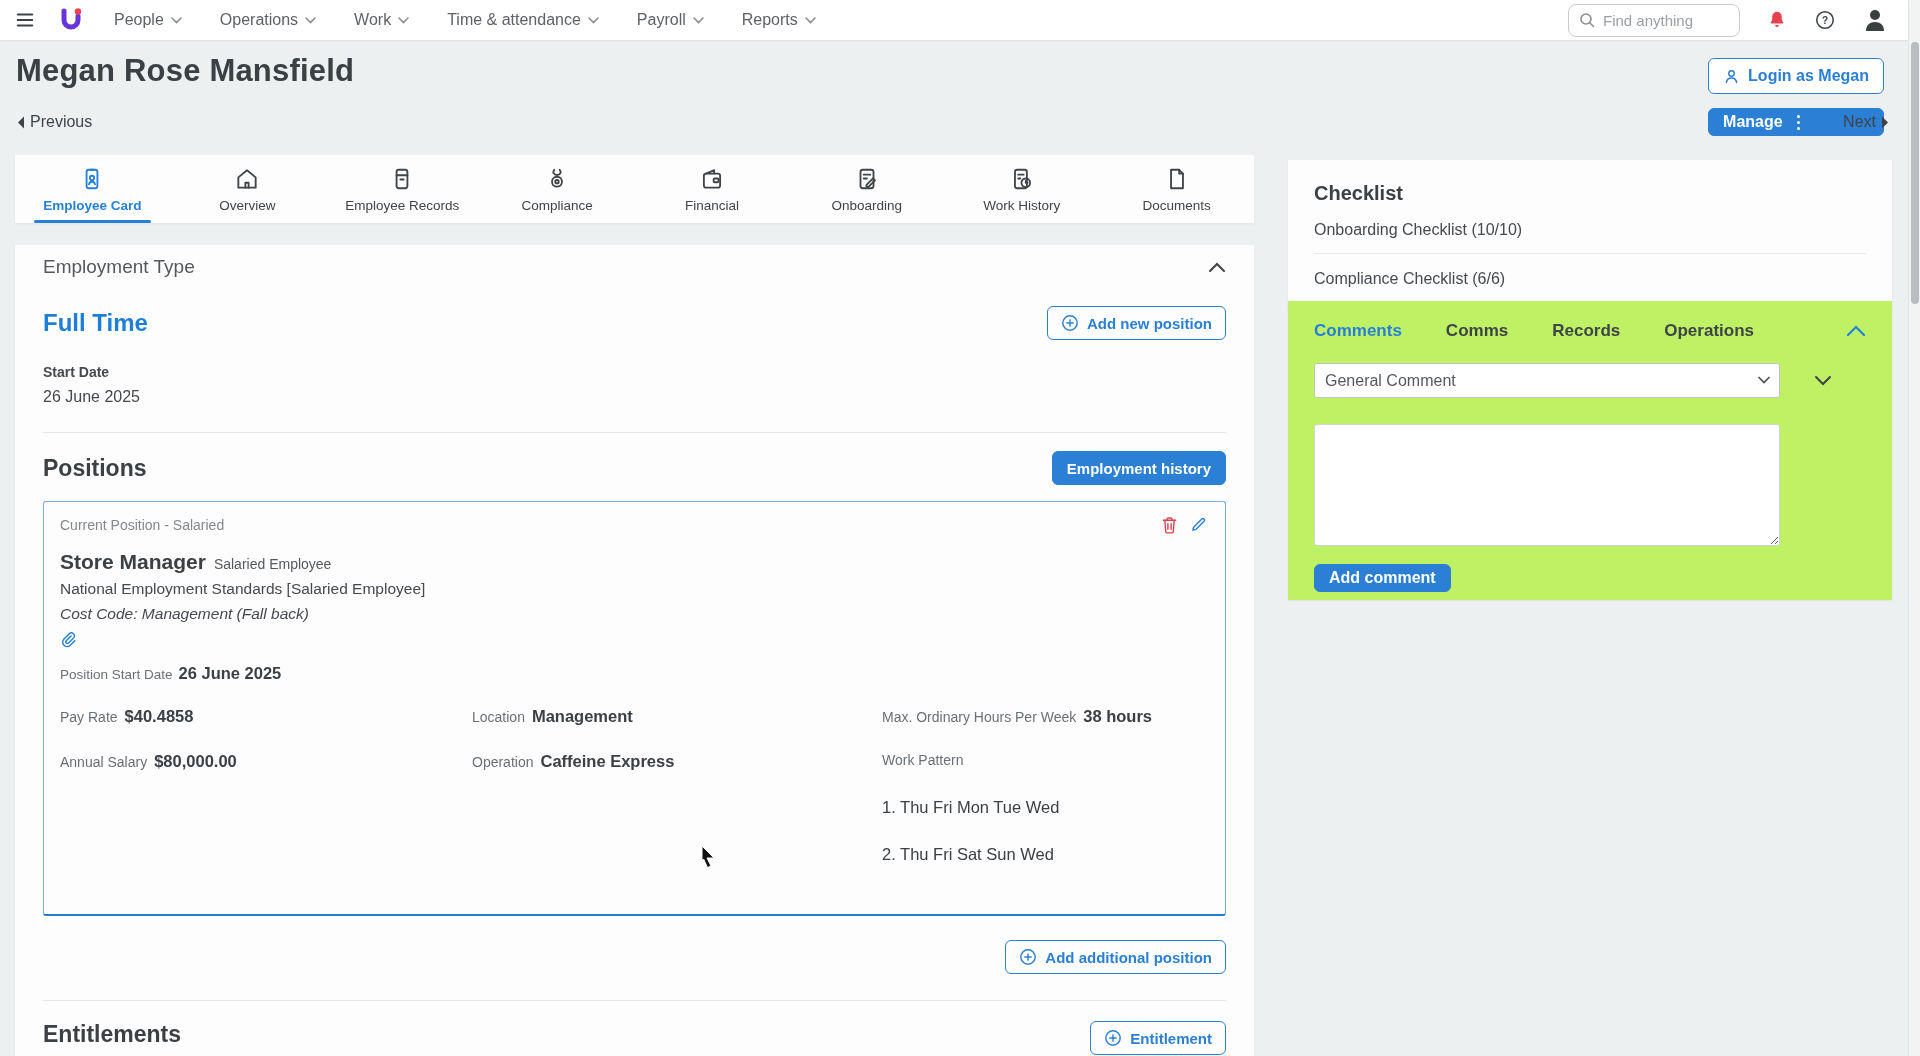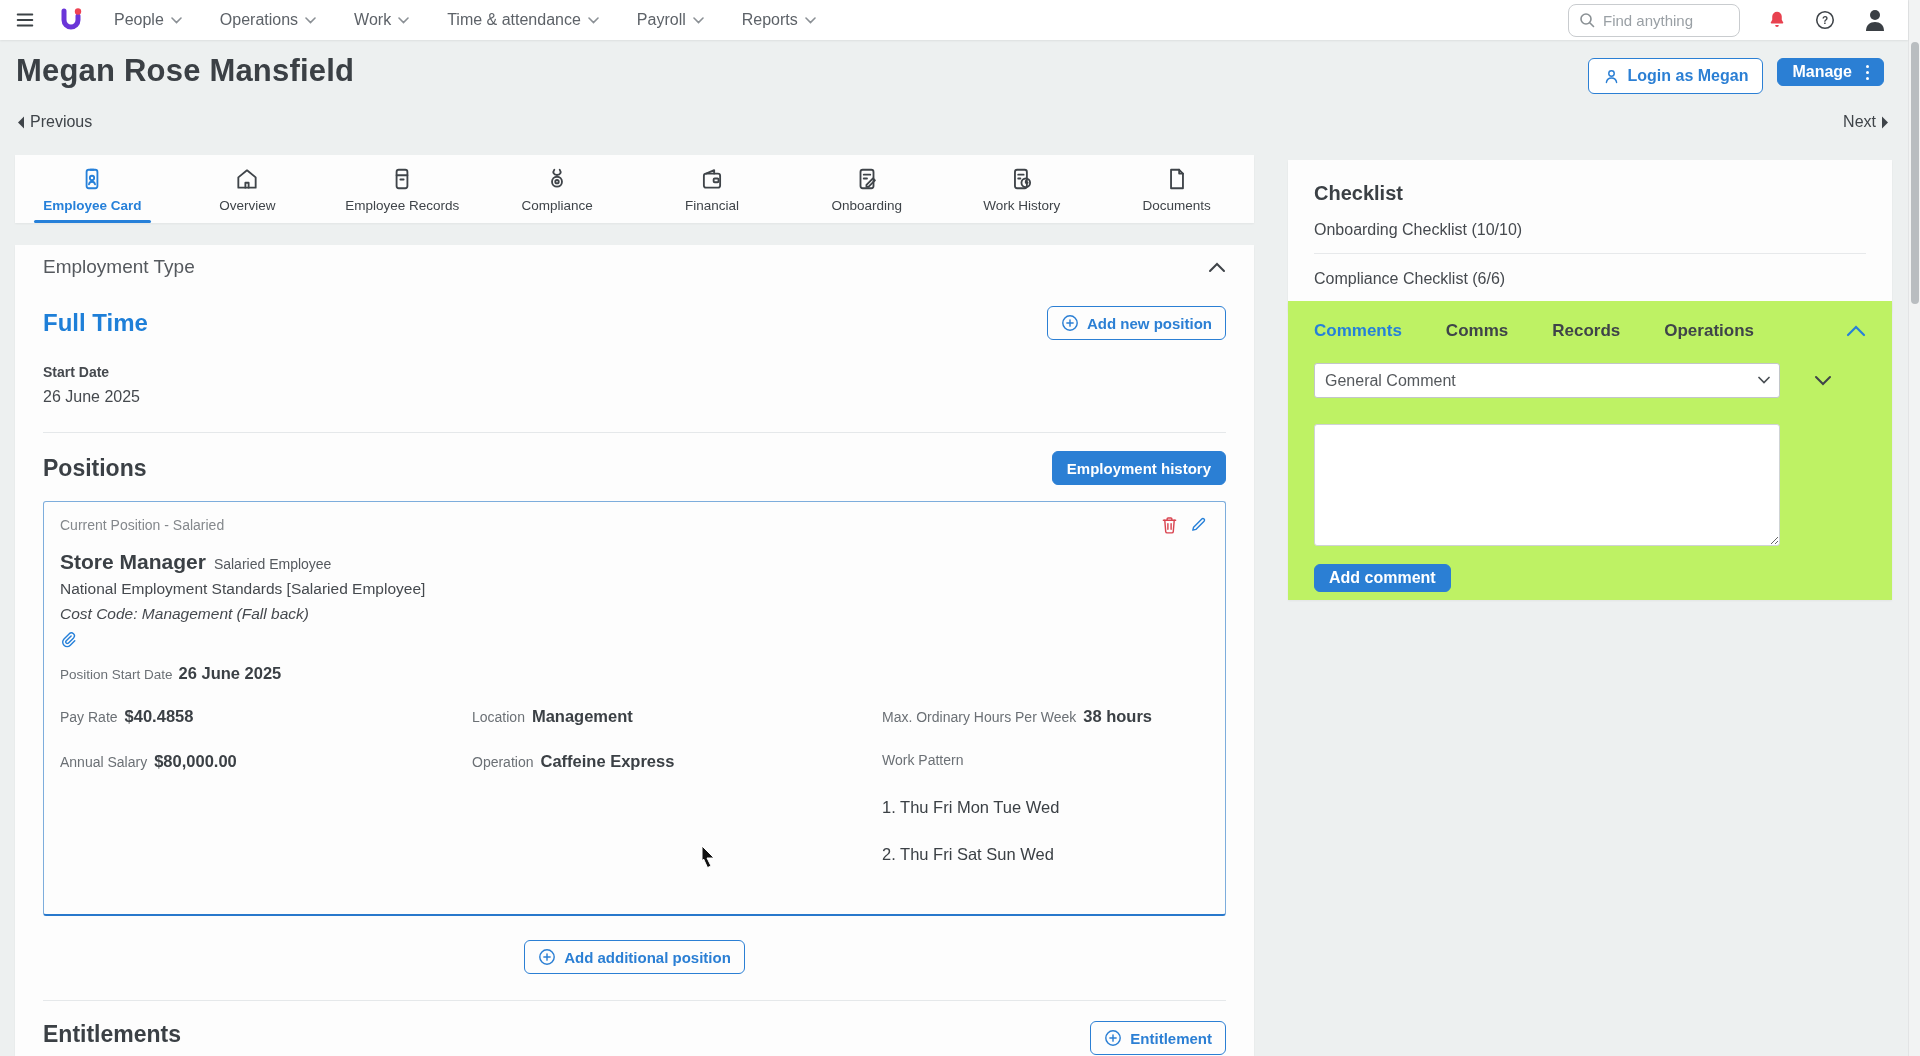--- a/index.html
+++ b/index.html
@@ -29,21 +29,21 @@
     border:1px solid #c9cccf; border-radius:8px; padding:0 10px; background:#fff;
   }
   .searchbox input {
     border:none; outline:none; width:120px; font-size:15px; color:#3d4247;
     font-family:"Liberation Sans", sans-serif; background:transparent;
   }
   .searchbox input::placeholder { color:#9aa0a5; }
 
   
   .page-title { position:absolute; top:53px; left:16px; font-size:31px; font-weight:bold; color:#3b4045; letter-spacing:.2px; }
-  .header-buttons { position:absolute; top:58px; right:36px; display:flex; gap:14px; }
+  .header-buttons { position:absolute; top:58px; right:36px; display:flex; gap:14px;flex-direction:column; }
   .btn { display:inline-flex; align-items:center; gap:8px; border-radius:6px; font-size:16px; font-weight:bold; cursor:pointer; white-space:nowrap; font-family:"Liberation Sans", sans-serif; }
   .btn-outline { background:#fff; border:1px solid #2b7fd4; color:#2b7fd4; height:36px; padding:0 14px; }
   .btn-solid { background:#2b7fd4; border:1px solid #2b7fd4; color:#fff; height:28px; padding:0 14px;text-align:right; }
   .btn-small-outline { background:#fdfdfd; border:1px solid #2b7fd4; color:#2b7fd4; height:34px; padding:0 13px; font-size:15px; }
   .btn-small-solid { background:#2b7fd4; border:1px solid #2b7fd4; color:#fff; height:34px; padding:0 14px; font-size:15px; }
   .kebab { display:flex; flex-direction:column; gap:3px; margin-left:6px; }
   .kebab i { width:3px; height:3px; border-radius:50%; background:#fff; }
 
   .prevnext { position:absolute; top:113px; left:16px; right:30px; display:flex; justify-content:space-between; font-size:16px; color:#3f4449; }
   .pn { display:flex; align-items:center; gap:5px; cursor:pointer; }
@@ -93,21 +93,21 @@
   .pos-start { margin-top:16px; font-size:13.5px; color:#6b7075; }
   .pos-start b { font-size:16.5px; color:#3b4045; font-weight:bold; margin-left:6px; }
   .pos-grid { display:flex; margin-top:24px; }
   .pos-col { display:flex; flex-direction:column; }
   .pos-col1 { width:412px; }
   .pos-col2 { width:410px; }
   .pos-col3 { flex:1; }
   .field { margin-bottom:26px; font-size:14px; color:#6b7075; }
   .field b { font-size:16.5px; color:#3b4045; font-weight:bold; margin-left:7px; }
   .wp-item { font-size:16.5px; color:#3b4045; margin:4px 0 24px 0; }
-  .add-additional-row { display:flex; justify-content:center; margin-top:24px; }
+  .add-additional-row { display:flex; justify-content:flex-end; margin-top:24px; }
 
   .ent-head { display:flex; justify-content:space-between; align-items:flex-start; margin-top:20px; }
 
   
   .checklist-card {
     position:absolute; left:1288px; top:160px; width:604px;
     background:#fdfdfd; box-shadow:0 1px 2px rgba(0,0,0,.05); padding:22px 26px 10px 26px;
   }
   .checklist-title { font-size:20px; font-weight:bold; color:#3b4045; }
   .checklist-item { font-size:16px; color:#45494e; padding:16px 0 14px 0; cursor:pointer; }

